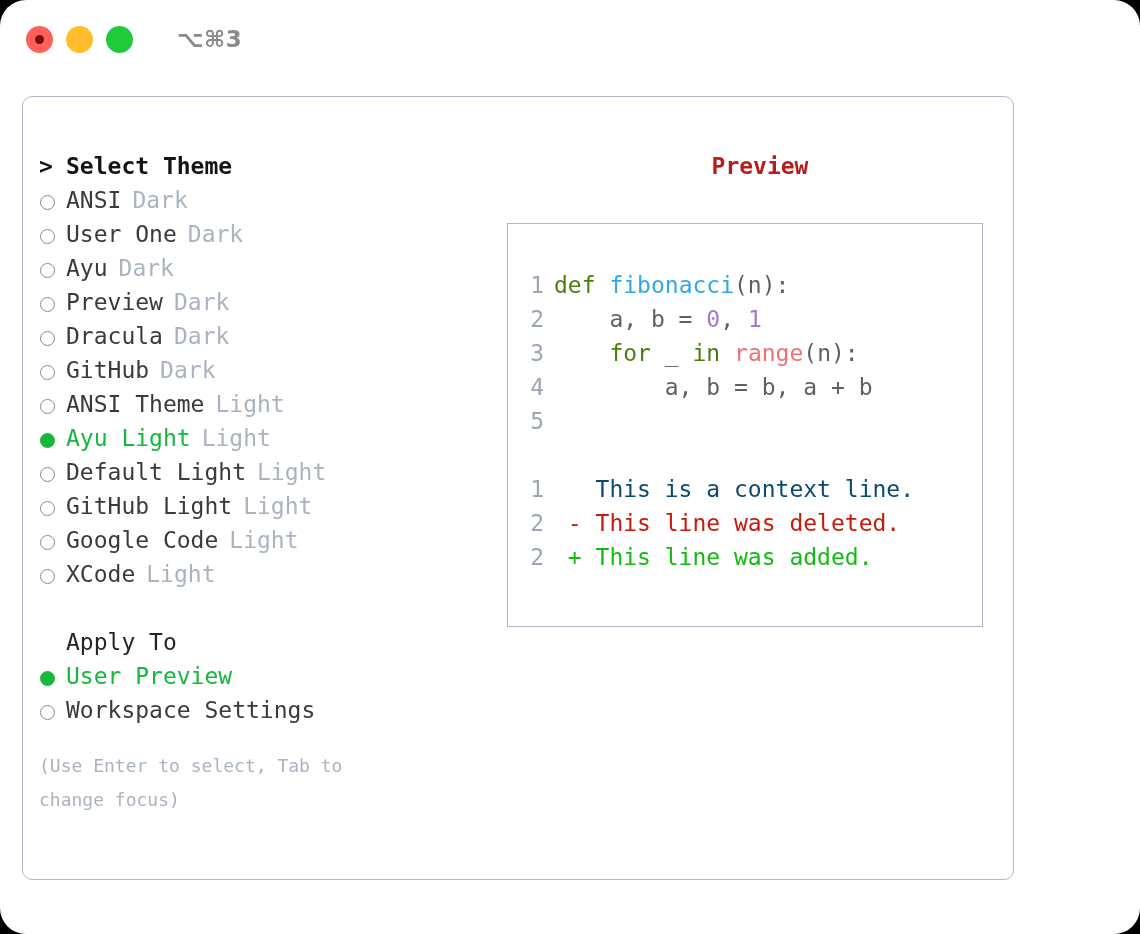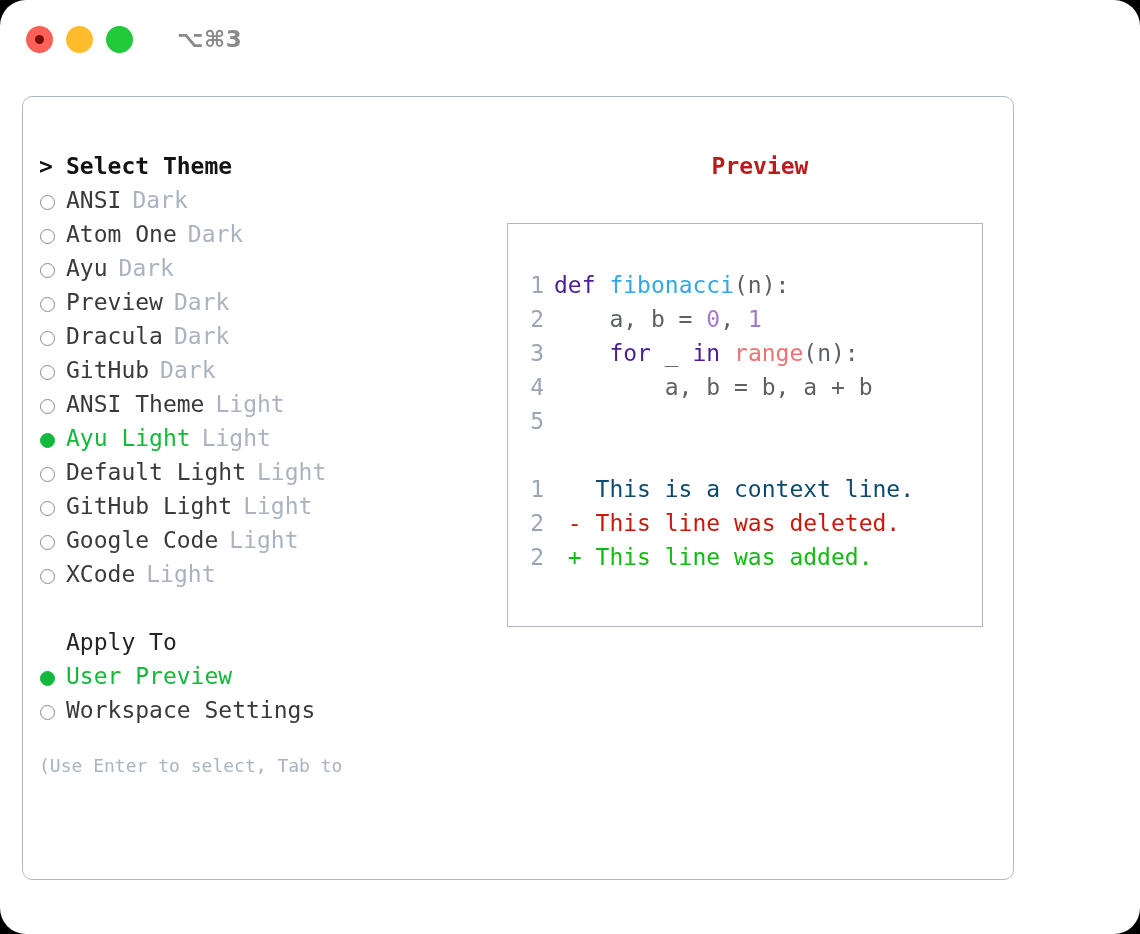--- a/index.html
+++ b/index.html
@@ -169,21 +169,21 @@
   }
   .lineno {
     display: inline-block;
     width: 46px;
     flex: none;
     text-align: right;
     color: #9aa6b5;
     padding-right: 10px;
   }
   .code-body { white-space: pre; }
-  .tok-kw   { color: #4c1d95; }
+  .tok-kw   { color: #4d7c0f; }
   .tok-fn   { color: #2ea8e6; }
   .tok-num  { color: #a37acc; }
   .tok-bi   { color: #f07171; }
   .tok-pl   { color: #5c6166; }
   .diff-ctx { color: #0c4a6e; }
   .diff-del { color: #c9190b; }
   .diff-add { color: #11bb11; }
 </style>
 </head>
 <body>
@@ -211,21 +211,21 @@
         </div>
 
         <div id="theme-items">
             <div class="row">
               <span class="marker-dot"></span>
               <span class="label">ANSI</span>
               <span class="variant">Dark</span>
             </div>
             <div class="row">
               <span class="marker-dot"></span>
-              <span class="label">Atom One</span>
+              <span class="label">User One</span>
               <span class="variant">Dark</span>
             </div>
             <div class="row">
               <span class="marker-dot"></span>
               <span class="label">Ayu</span>
               <span class="variant">Dark</span>
             </div>
             <div class="row">
               <span class="marker-dot"></span>
               <span class="label">Preview</span>
@@ -287,20 +287,21 @@
             <div class="row">
               <span class="marker-dot"></span>
               <span class="label">Workspace Settings</span>
             </div>
           </div>
 
         <div class="spacer-22"></div>
 
         <div class="hint">
           <div>(Use Enter to select, Tab to</div>
+          <div>change focus)</div>
         </div>
       </div>
 
       <div class="col-right">
         <div class="preview-title">Preview</div>
         <div class="preview-box">
           <div id="code-lines">
               <div class="code-line"><span class="lineno">1</span><span class="code-body"><span class="tok-kw">def </span><span class="tok-fn">fibonacci</span><span class="tok-pl">(n):</span></span></div>
               <div class="code-line"><span class="lineno">2</span><span class="code-body"><span class="tok-pl">    a, b = </span><span class="tok-num">0</span><span class="tok-pl">, </span><span class="tok-num">1</span></span></div>
               <div class="code-line"><span class="lineno">3</span><span class="code-body"><span class="tok-pl">    </span><span class="tok-kw">for</span><span class="tok-pl"> _ </span><span class="tok-kw">in</span><span class="tok-pl"> </span><span class="tok-bi">range</span><span class="tok-pl">(n):</span></span></div>

